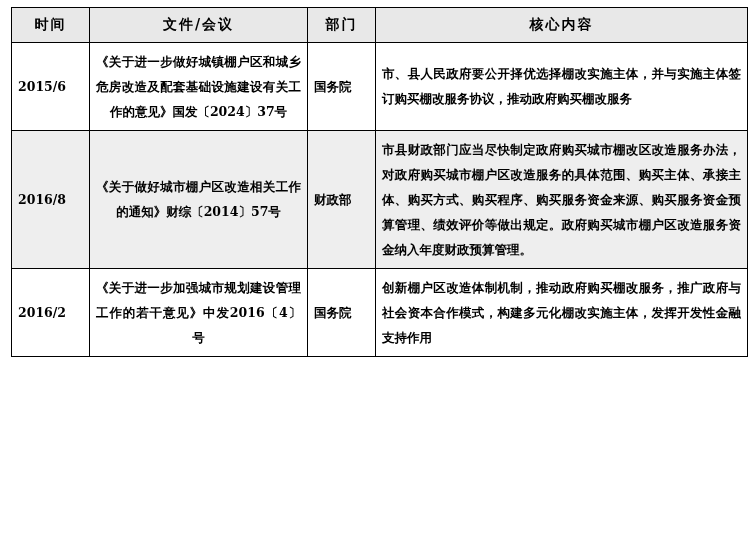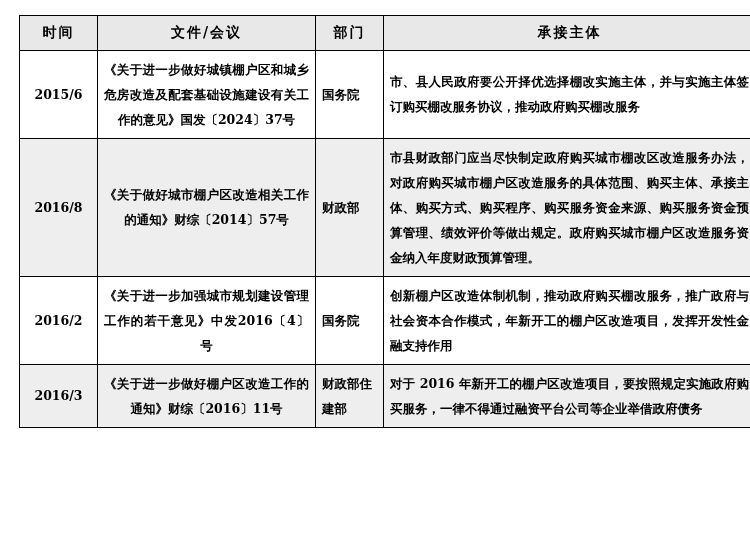--- a/index.html
+++ b/index.html
@@ -10,21 +10,21 @@
   body {
     width: 750px;
     height: 554px;
     font-family: "DejaVu Serif", "Liberation Serif", serif;
     color: #000000;
     overflow: hidden;
   }
   .doc {
     width: 612px;
     box-sizing: border-box;
-    padding: 12px;
+    padding: 4px;
   }
   table.policy-table {
     border-collapse: collapse;
     width: 736px;
     margin: 3px 7px 0 7px;
     table-layout: fixed;
   }
   table.policy-table td,
   table.policy-table th {
     border: 1px solid #000000;
@@ -42,21 +42,21 @@
     padding: 7px 4px;
     letter-spacing: 2px;
     line-height: 1.4;
   }
   .col-time { width: 78px; }
   .col-doc  { width: 218px; }
   .col-dept { width: 68px; }
   .col-core { width: 372px; }
 
   td.c-time {
-    text-align: center;
+    text-align: left;
     font-size: 13px;
     letter-spacing: 0px;
     line-height: 1.4;
   }
   td.c-doc {
     text-align: justify;
     text-align-last: center;
     font-size: 12.5px;
     line-height: 2.05;
     padding-left: 10px;
@@ -89,43 +89,37 @@
       <col class="col-time">
       <col class="col-doc">
       <col class="col-dept">
       <col class="col-core">
     </colgroup>
     <thead>
       <tr>
         <th>时间</th>
         <th>文件/会议</th>
         <th>部门</th>
-        <th>承接主体</th>
+        <th>核心内容</th>
       </tr>
     </thead>
     <tbody>
       <tr class="plain">
         <td class="c-time">2015/6</td>
         <td class="c-doc">《关于进一步做好城镇棚户区和城乡危房改造及配套基础设施建设有关工作的意见》国发〔2024〕37号</td>
         <td class="c-dept">国务院</td>
         <td class="c-core">市、县人民政府要公开择优选择棚改实施主体，并与实施主体签订购买棚改服务协议，推动政府购买棚改服务</td>
       </tr>
       <tr class="shaded">
         <td class="c-time">2016/8</td>
         <td class="c-doc">《关于做好城市棚户区改造相关工作的通知》财综〔2014〕57号</td>
         <td class="c-dept">财政部</td>
         <td class="c-core">市县财政部门应当尽快制定政府购买城市棚改区改造服务办法，对政府购买城市棚户区改造服务的具体范围、购买主体、承接主体、购买方式、购买程序、购买服务资金来源、购买服务资金预算管理、绩效评价等做出规定。政府购买城市棚户区改造服务资金纳入年度财政预算管理。</td>
       </tr>
       <tr class="plain">
         <td class="c-time">2016/2</td>
         <td class="c-doc">《关于进一步加强城市规划建设管理工作的若干意见》中发2016〔4〕号</td>
         <td class="c-dept">国务院</td>
-        <td class="c-core">创新棚户区改造体制机制，推动政府购买棚改服务，推广政府与社会资本合作模式，年新开工的棚户区改造项目，发挥开发性金融支持作用</td>
-      </tr>
-      <tr class="shaded">
-        <td class="c-time">2016/3</td>
-        <td class="c-doc">《关于进一步做好棚户区改造工作的通知》财综〔2016〕11号</td>
-        <td class="c-dept">财政部住建部</td>
-        <td class="c-core">对于 2016 年新开工的棚户区改造项目，要按照规定实施政府购买服务，一律不得通过融资平台公司等企业举借政府债务</td>
+        <td class="c-core">创新棚户区改造体制机制，推动政府购买棚改服务，推广政府与社会资本合作模式，构建多元化棚改实施主体，发挥开发性金融支持作用</td>
       </tr>
     </tbody>
   </table>
 </div>
 
 </body></html>

